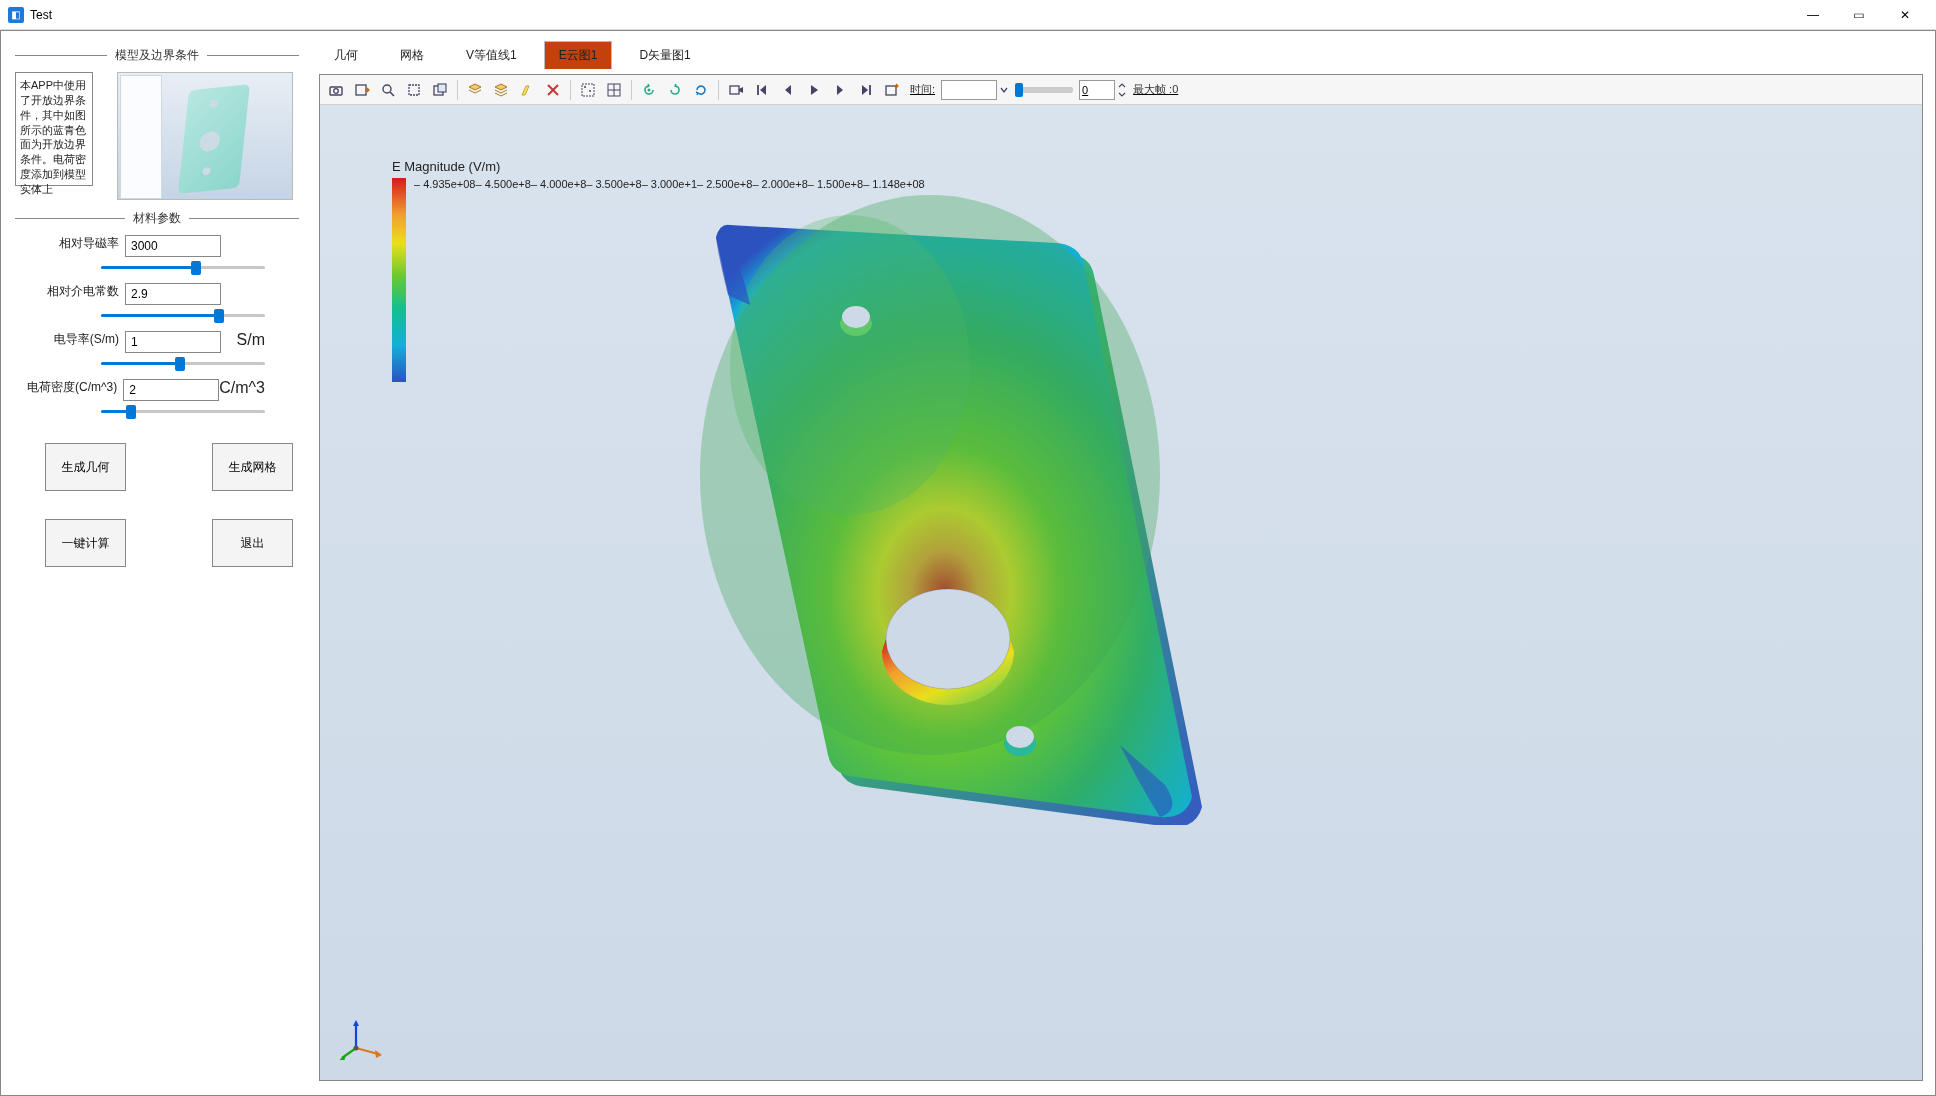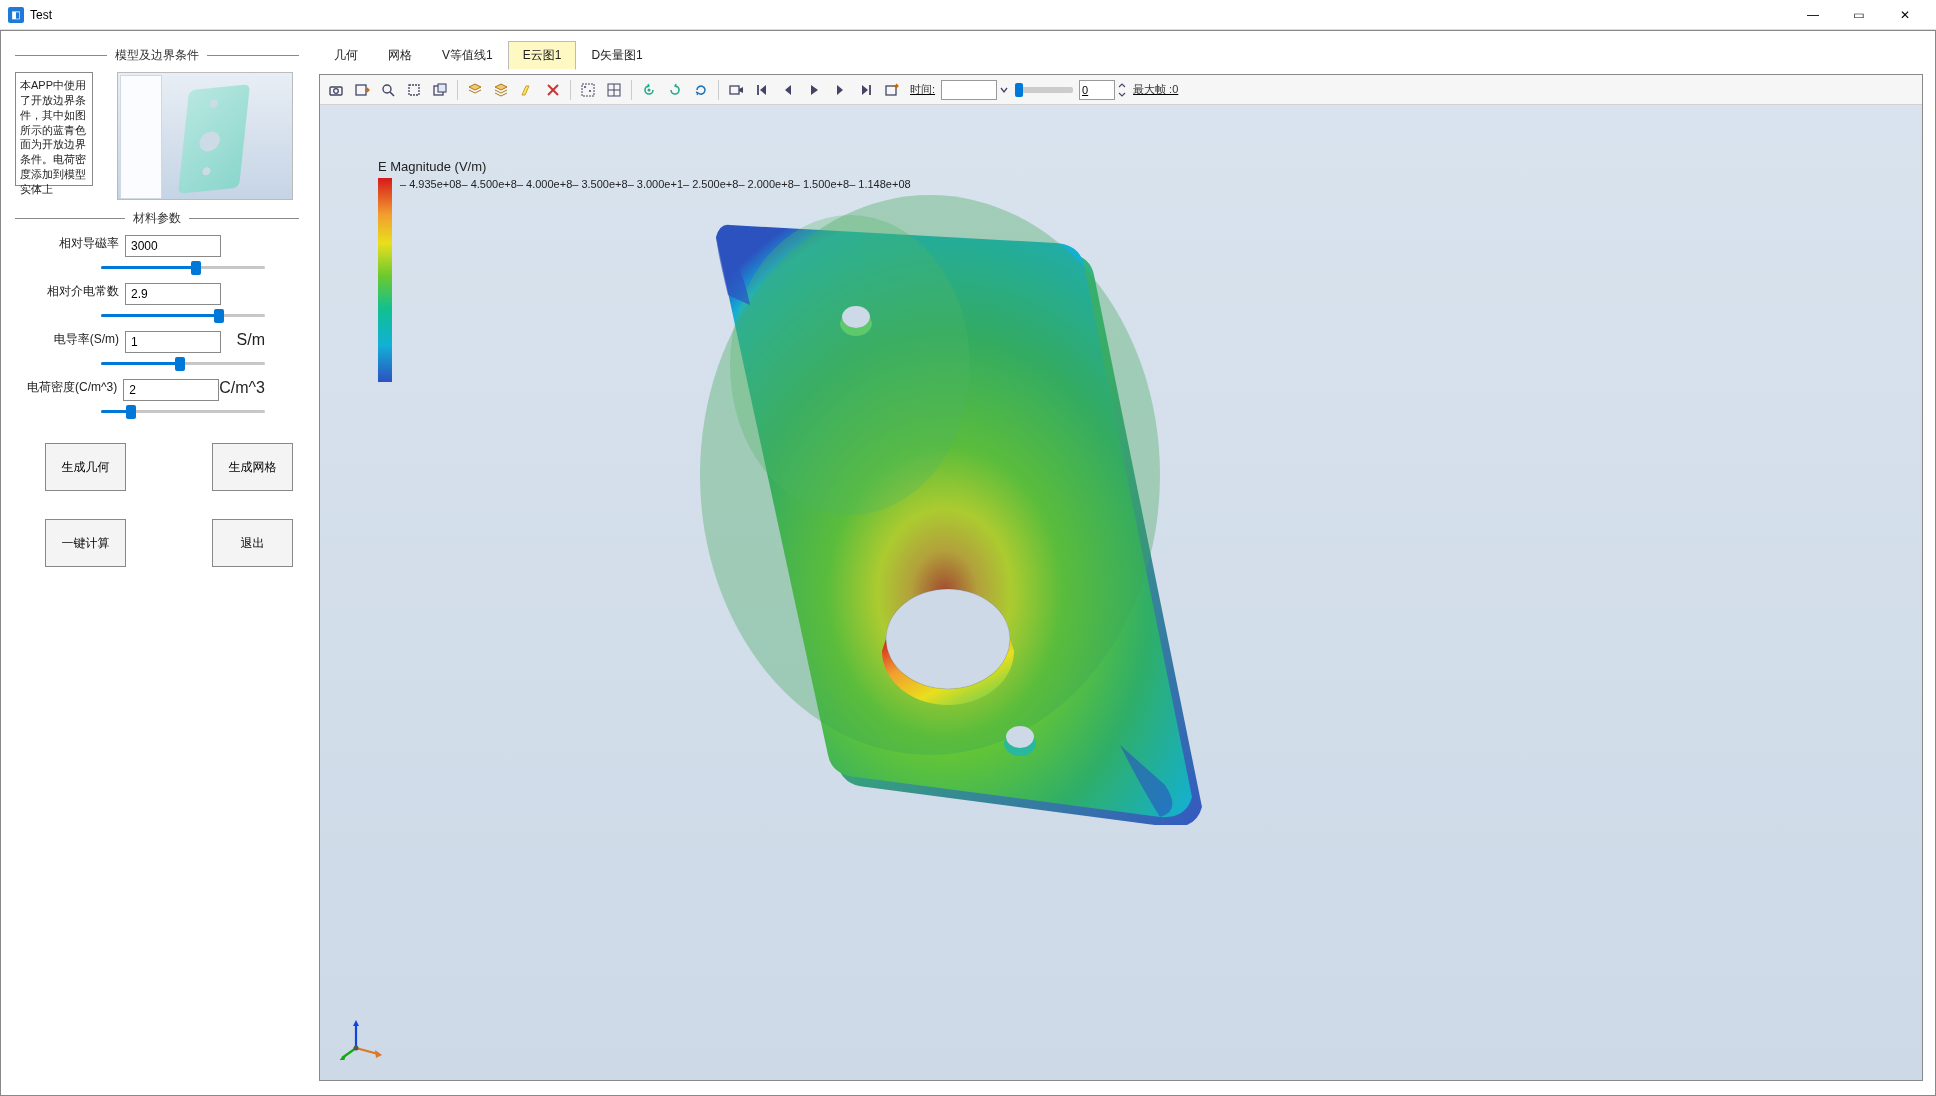--- a/index.html
+++ b/index.html
@@ -66,46 +66,46 @@
     position: absolute; top: 2px; width: 10px; height: 14px; background: #0078d7;
     border-radius: 2px; transform: translateX(-50%);
   }
 
   .btn-grid { display: grid; grid-template-columns: 1fr 1fr; gap: 28px 62px; margin: 24px 6px 0 6px; }
   .big-btn {
     height: 48px; border: 1px solid #888; background: #f4f4f4;
     display: flex; align-items: center; justify-content: center; font-size: 12px; cursor: pointer; margin-left: 24px;
   }
 
-  .tabs { display: flex; gap: 0; border-bottom: none; padding: 4px 0 0 6px; font-size: 12px; }
+  .tabs { display: flex; gap: 12px; border-bottom: none; padding: 4px 0 0 6px; font-size: 12px; }
   .tab {
     padding: 5px 14px; cursor: pointer; color: #222;
   }
-  .tab.active { background: #fef9c3; border: 1px solid #bbb; border-bottom: 1px solid #fff; }
+  .tab.active { background: #c2410c; border: 1px solid #bbb; border-bottom: 1px solid #fff; }
   .tab:not(.active) { border: 1px solid transparent; }
 
   .viewer-wrap { flex: 1; border: 1px solid #888; margin: 4px 6px 8px 6px; background: #fff; display: flex; flex-direction: column; }
   .toolbar {
     height: 30px; background: #f6f6f6; border-bottom: 1px solid #d0d0d0;
     display: flex; align-items: center; padding: 0 4px; gap: 2px; font-size: 11px; text-decoration: underline;
   }
   .tbtn {
     width: 24px; height: 24px; border: 1px solid transparent; border-radius: 2px;
     display: flex; align-items: center; justify-content: center; cursor: pointer; color: #3a5a7a;
   }
   .tsep { width: 1px; height: 20px; background: #ccc; margin: 0 3px; }
   .tlabel { padding: 0 4px; color: #333; font-size: 11px; }
   .tinput { width: 56px; height: 20px; border: 1px solid #999; font-size: 11px; padding: 0 4px; background: #fff; }
   .tspin { width: 36px; height: 20px; border: 1px solid #999; font-size: 11px; padding: 0 2px; background: #fff; }
   .tslider { width: 58px; height: 6px; background: #ccc; position: relative; border-radius: 2px; margin: 0 4px; }
   .tslider-thumb { position: absolute; left: 0; top: -4px; width: 8px; height: 14px; background: #0078d7; border-radius: 2px; }
 
   .canvas { flex: 1; background: linear-gradient(#d9e3ee,#cdd9e7); position: relative; overflow: hidden; }
 
-  .legend { position: absolute; left: 58px; top: 54px; font-size: 12px; color: #222; }
+  .legend { position: absolute; left: 72px; top: 54px; font-size: 12px; color: #222; }
   .legend-title { font-size: 13px; margin-bottom: 4px; }
   .legend-body { display: flex; gap: 8px; }
   .colorbar { width: 14px; height: 204px; background: linear-gradient(to bottom,
      #d7191c 0%, #f29e2e 18%, #e8df1d 32%, #6cc92e 48%, #11c08f 64%, #12b0d6 82%, #2c52c0 100%);
      border: 0; }
   .legend-ticks { display: flex; flex-direction: row; justify-content: space-between; height: 204px; font-size: 11px; }
   .legend-ticks div::before { content: "– "; color: #222; }
 
   .triad { position: absolute; left: 20px; bottom: 20px; width: 42px; height: 42px; }
 

